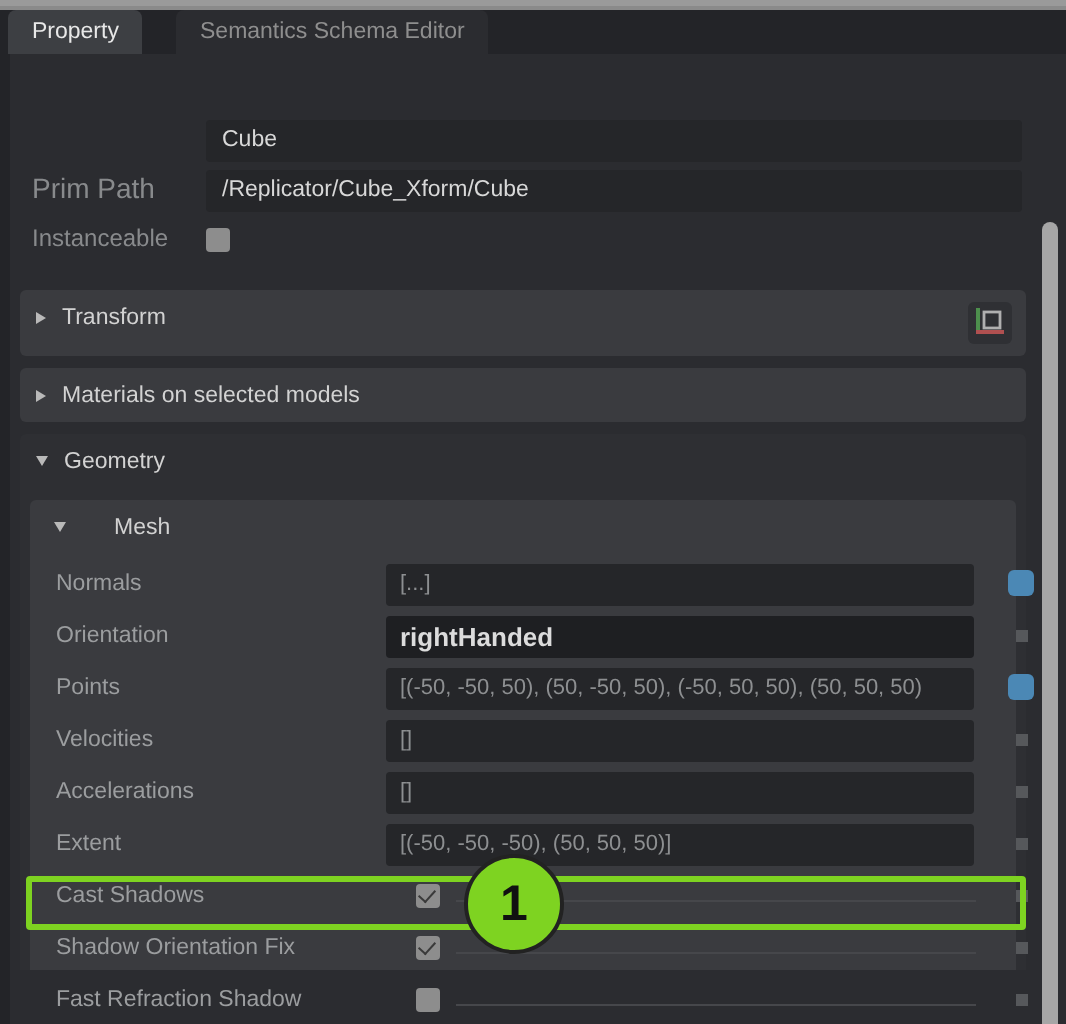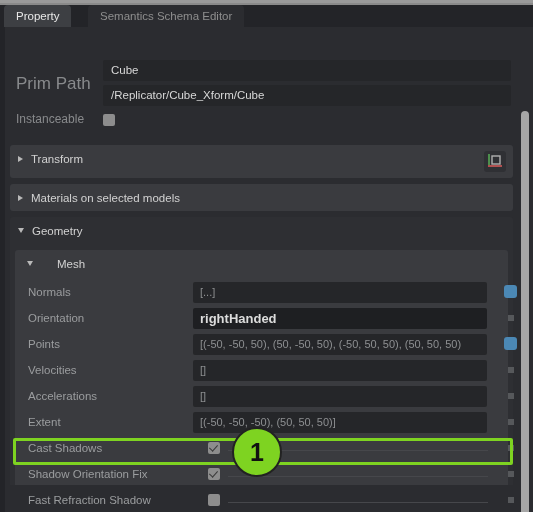--- a/index.html
+++ b/index.html
@@ -54,21 +54,21 @@
   .addbtn span { font-size:11.5px; color:#e0e0e0; }
 
   .namefield {
     position:absolute; top:60px; left:103px; width:408px; height:21px;
     background:#252629; border-radius:2px;
     font-size:11.5px; color:#d8d8d8; line-height:21px; padding-left:8px;
     overflow:hidden; white-space:nowrap;
   }
 
   
-  .lbl-primpath { position:absolute; top:74px; left:16px; font-size:17px; color:#888a8c; }
+  .lbl-primpath { position:absolute; top:86px; left:16px; font-size:14px; color:#888a8c; }
   .primfield {
     position:absolute; top:85px; left:103px; width:408px; height:21px;
     background:#252629; border-radius:2px;
     font-size:11.5px; color:#d8d8d8; line-height:21px; padding-left:8px;
     overflow:hidden; white-space:nowrap;
   }
 
   
   .lbl-inst { position:absolute; top:112px; left:16px; font-size:12px; color:#888a8c; }
   .cb { width:12px; height:12px; background:#8d8d8d; border-radius:2px; position:relative; }

